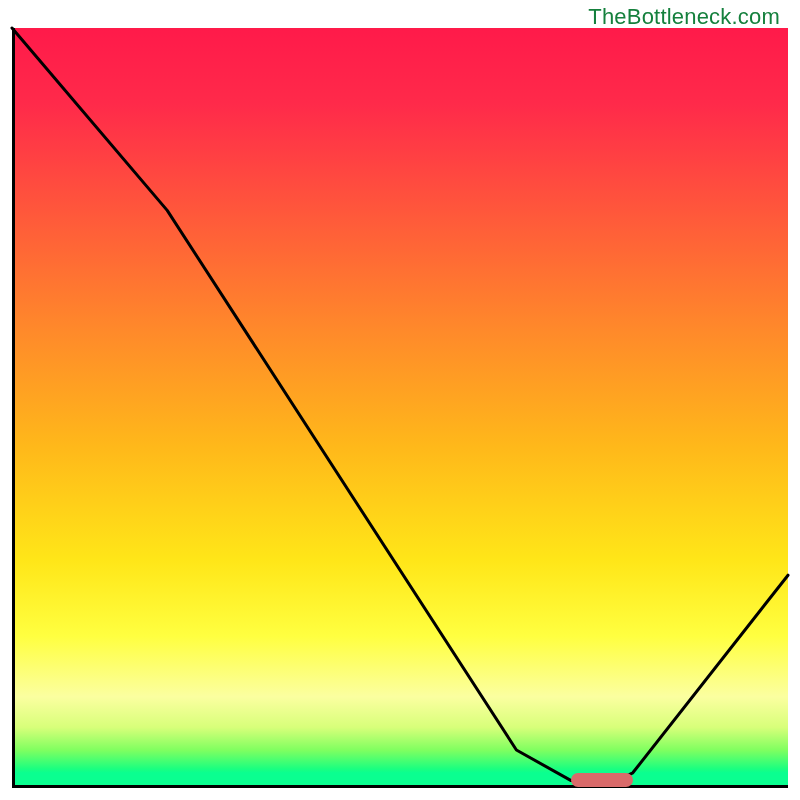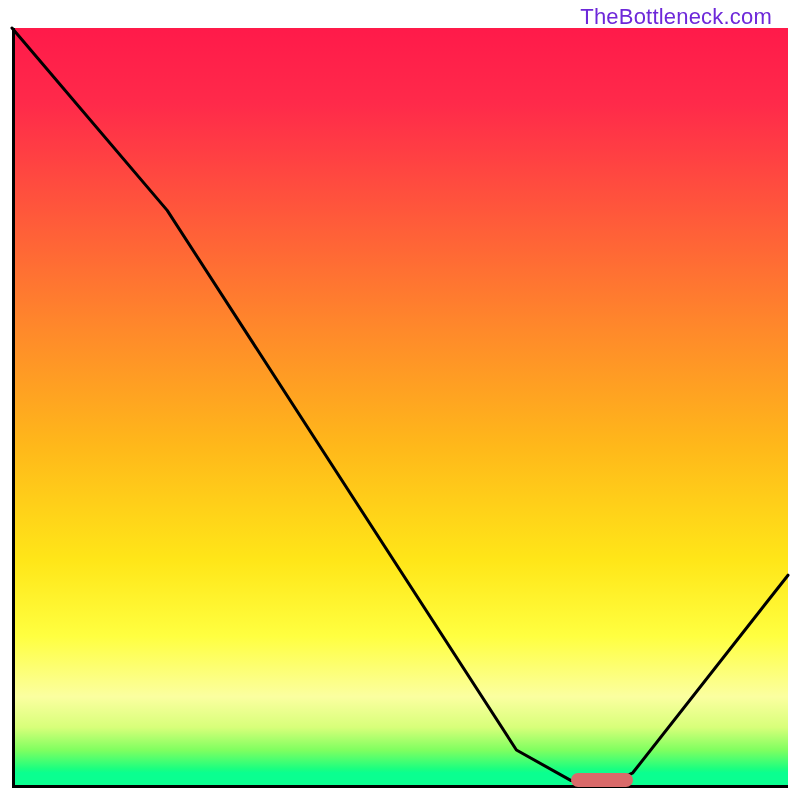--- a/index.html
+++ b/index.html
@@ -6,24 +6,24 @@
   body {
     width: 800px;
     height: 800px;
     background: #ffffff;
     position: relative;
     font-family: Arial, sans-serif;
   }
   .watermark {
     position: absolute;
     top: 4px;
-    right: 28px;
+    right: 20px;
     font-size: 22px;
     font-weight: 500;
-    color: #6d28d9;
+    color: #15803d;
     letter-spacing: 0.2px;
   }
   .plot-area {
     position: absolute;
     left: 12px;
     top: 28px;
     width: 776px;
     height: 760px;
     background: linear-gradient(to bottom,
       #ff1a4a 0%,

